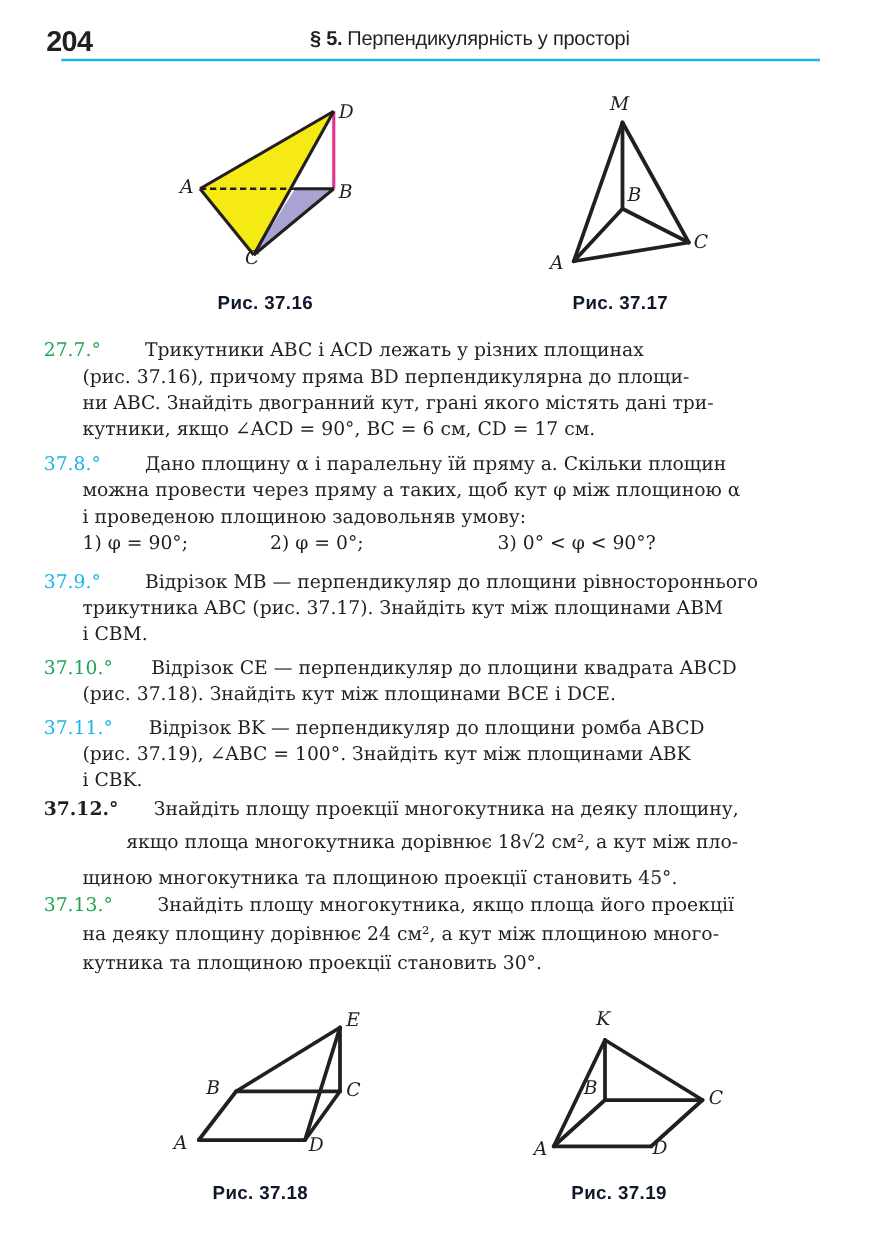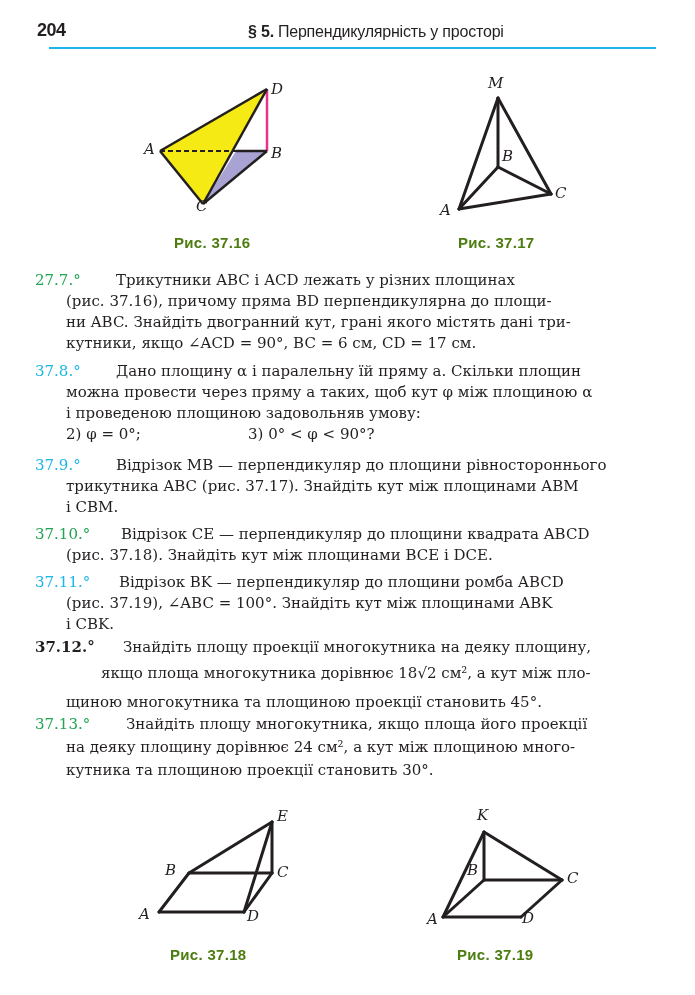--- a/index.html
+++ b/index.html
@@ -1,26 +1,26 @@
 <!DOCTYPE html>
 <html><head>
 <meta charset="utf-8">
 <style>
   html, body { margin: 0; padding: 0; background: #ffffff; }
   body { width: 695px; height: 995px; position: relative; overflow: hidden; color: #231f20; }
   .header { position: absolute; left: 35px; top: 14px; width: 620px; height: 34px; }
-  .page-num { position: absolute; left: 2px; top: 6px; font-family: "Liberation Sans", sans-serif; font-weight: bold; font-size: 18px; color: #231f20; letter-spacing: -0.5px; }
+  .page-num { position: absolute; left: 2px; top: 6px; font-family: "Liberation Sans", sans-serif; font-weight: bold; font-size: 23px; color: #231f20; letter-spacing: -0.5px; }
   .running-head { position: absolute; left: 213px; top: 9px; font-family: "Liberation Sans", sans-serif; font-size: 16px; color: #231f20; letter-spacing: -0.2px; }
   .running-head b { font-weight: bold; margin-right: 4px; }
   .rule { position: absolute; left: 14px; top: 33px; width: 607px; height: 2px; background: #1cb5e8; }
 
   .fig { position: absolute; }
   .fig svg { display: block; overflow: visible; }
   .fig-label { position: absolute; font-family: "DejaVu Serif", serif; font-style: italic; font-size: 15px; color: #231f20; }
-  .caption { position: absolute; font-family: "Liberation Sans", sans-serif; font-weight: bold; font-size: 15px; color: #4d7c0f; letter-spacing: 0.3px; }
+  .caption { position: absolute; font-family: "Liberation Sans", sans-serif; font-weight: bold; font-size: 15px; color: #0f172a; letter-spacing: 0.3px; }
 
   .problem { position: absolute; left: 35px; width: 620px; font-family: "DejaVu Serif", serif; font-size: 15px; line-height: 21px; color: #231f20; }
   .problem .num { position: absolute; left: 0; top: 0; font-weight: normal; }
   .problem .num.green { color: #21a453; }
   .problem .num.blue { color: #1cb5e8; }
   .problem .num.black { color: #231f20; font-weight: bold; }
   .problem .body { padding-left: 31px; text-align: justify; text-align-last: left; }
   .problem .first { text-indent: 50px; }
   .opts { display: flex; }
   .opts span { display: inline-block; }
@@ -81,20 +81,21 @@
   </div>
 </div>
 
 <div class="problem" style="top:361px;">
   <span class="num blue">37.8.°</span>
   <div class="body">
     <div class="first">Дано площину α і паралельну їй пряму a. Скільки площин</div>
     <div>можна провести через пряму a таких, щоб кут φ між площиною α</div>
     <div>і проведеною площиною задовольняв умову:</div>
     <div class="opts">
+      <span style="width:150px;">1) φ = 90°;</span>
       <span style="width:182px;">2) φ = 0°;</span>
       <span>3) 0° &lt; φ &lt; 90°?</span>
     </div>
   </div>
 </div>
 
 <div class="problem" style="top:455px;">
   <span class="num blue">37.9.°</span>
   <div class="body">
     <div class="first" style="text-indent:50px;">Відрізок MB — перпендикуляр до площини рівностороннього</div>

